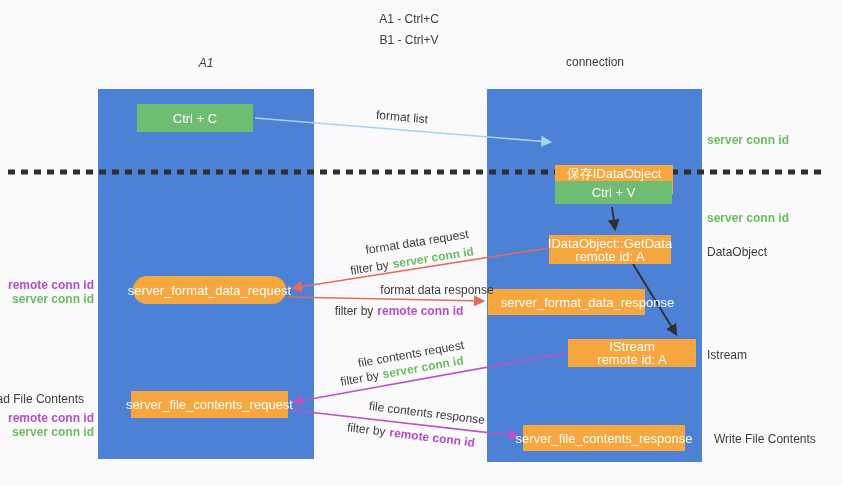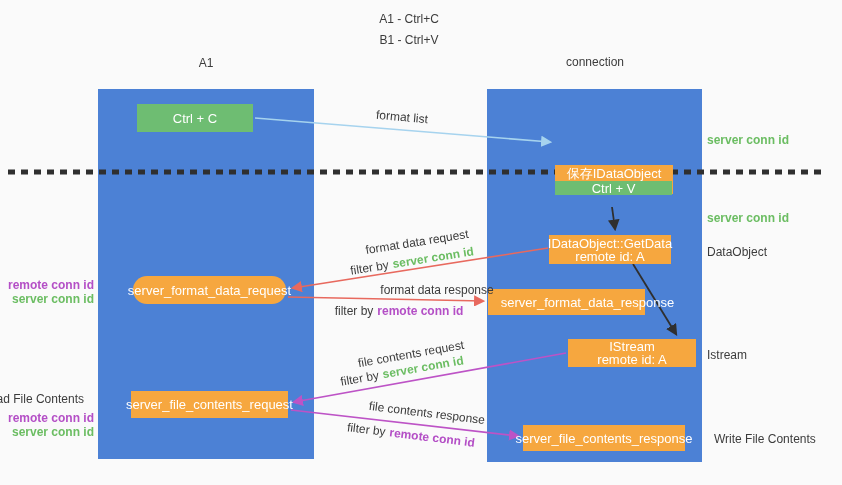--- a/index.html
+++ b/index.html
@@ -40,21 +40,21 @@
 </head>
 <body>
 
 <div class="canvas">
 
   <div class="title">
     <div>A1 - Ctrl+C</div>
     <div>B1 - Ctrl+V</div>
   </div>
 
-  <div class="col-header" style="left:136px;top:56px;width:140px;">
+  <div class="col-header" style="left:136px;top:56px;width:140px;font-style:italic;">
     <div>A1</div>
   </div>
   <div class="col-header" style="left:525px;top:55px;width:140px;">
     <div>connection</div>
   </div>
 
   <div class="lane lane-a1"></div>
   <div class="lane lane-b1"></div>
 
   <svg class="overlay" viewBox="0 0 842 485" xmlns="http://www.w3.org/2000/svg">
@@ -86,21 +86,21 @@
 
   <div class="node green" style="left:137px;top:104px;width:116px;height:28px;">
     <div>Ctrl + C</div>
   </div>
 
   <div class="node orange" style="left:555px;top:129px;width:118px;height:29px;margin-top:36px;">
     <div>保存IDataObject</div>
     <div>remote id: A</div>
   </div>
 
-  <div class="node green" style="left:555px;top:181px;width:117px;height:14px;">
+  <div class="node green" style="left:555px;top:181px;width:117px;height:23px;">
     <div>Ctrl + V</div>
   </div>
 
   <div class="node orange" style="left:549px;top:235px;width:122px;height:29px;">
     <div>IDataObject::GetData</div>
     <div>remote id: A</div>
   </div>
 
   <div class="node orange" style="left:133px;top:276px;width:153px;height:28px;border-radius:14px;">
     <div>server_format_data_request</div>

